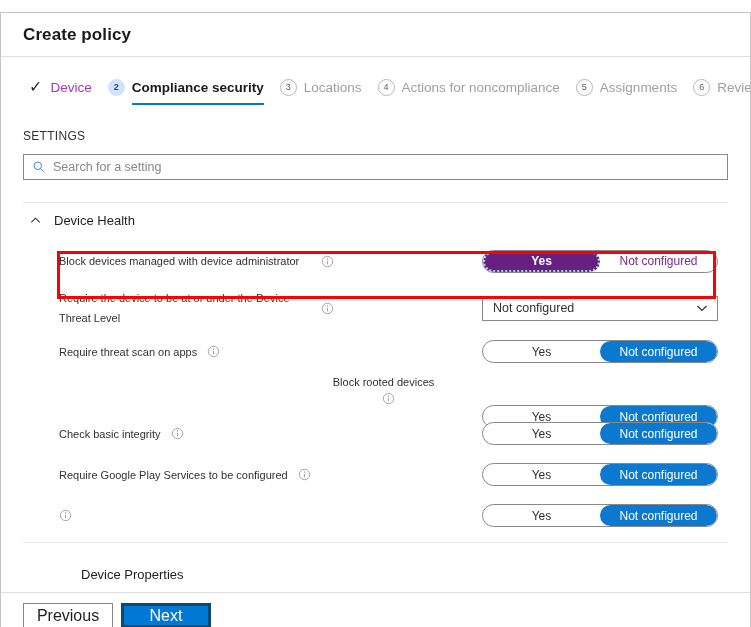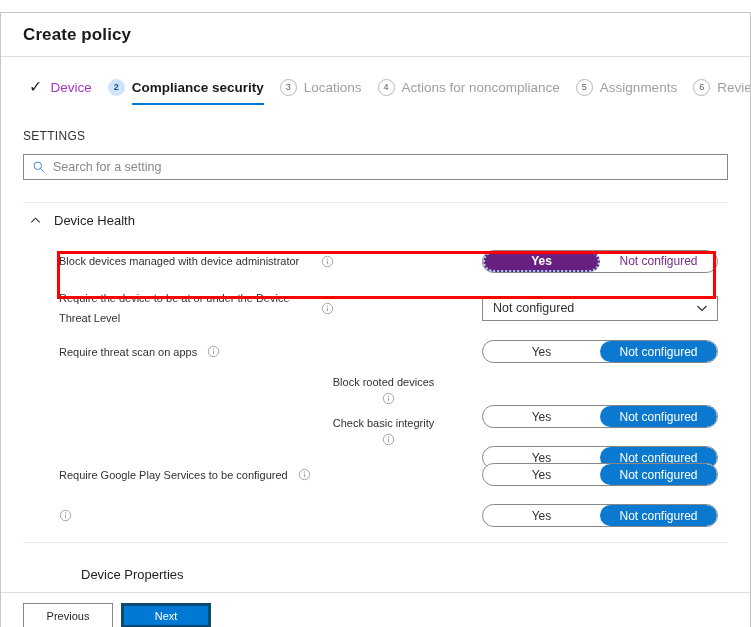--- a/index.html
+++ b/index.html
@@ -273,21 +273,21 @@
     border-top: 1px solid #e1dfdd;
     background: #fff;
     display: flex;
     align-items: center;
     padding-left: 22px;
     gap: 8px;
   }
   .btn {
     height: 25px;
     min-width: 90px;
-    font-size: 11px;
+    font-size: 16px;
     font-family: "Liberation Sans", sans-serif;
     display: inline-flex;
     align-items: center;
     justify-content: center;
     cursor: pointer;
     padding: 0 12px;
   }
   .btn.secondary {
     background: #fff;
     border: 1px solid #8a8886;
@@ -428,21 +428,21 @@
             <line x1="7" y1="6.2" x2="7" y2="10" stroke="#a19f9d" stroke-width="1"></line>
           </svg>
           <div class="control">
             <div class="toggle">
               <div class="half">Yes</div>
               <div class="half on-blue">Not configured</div>
             </div>
           </div>
         </div>
 
-        <div class="row" style="height:41px;flex-direction:column;">
+        <div class="row" style="height:41px;">
           <div class="rlabel" style="width:auto;flex:0 0 auto;padding-right:10px;">Check basic integrity</div>
           <svg class="info" viewBox="0 0 14 14">
             <circle cx="7" cy="7" r="5.6" fill="none" stroke="#a19f9d" stroke-width="1"></circle>
             <circle cx="7" cy="4.3" r=".75" fill="#a19f9d"></circle>
             <line x1="7" y1="6.2" x2="7" y2="10" stroke="#a19f9d" stroke-width="1"></line>
           </svg>
           <div class="control">
             <div class="toggle">
               <div class="half">Yes</div>
               <div class="half on-blue">Not configured</div>

